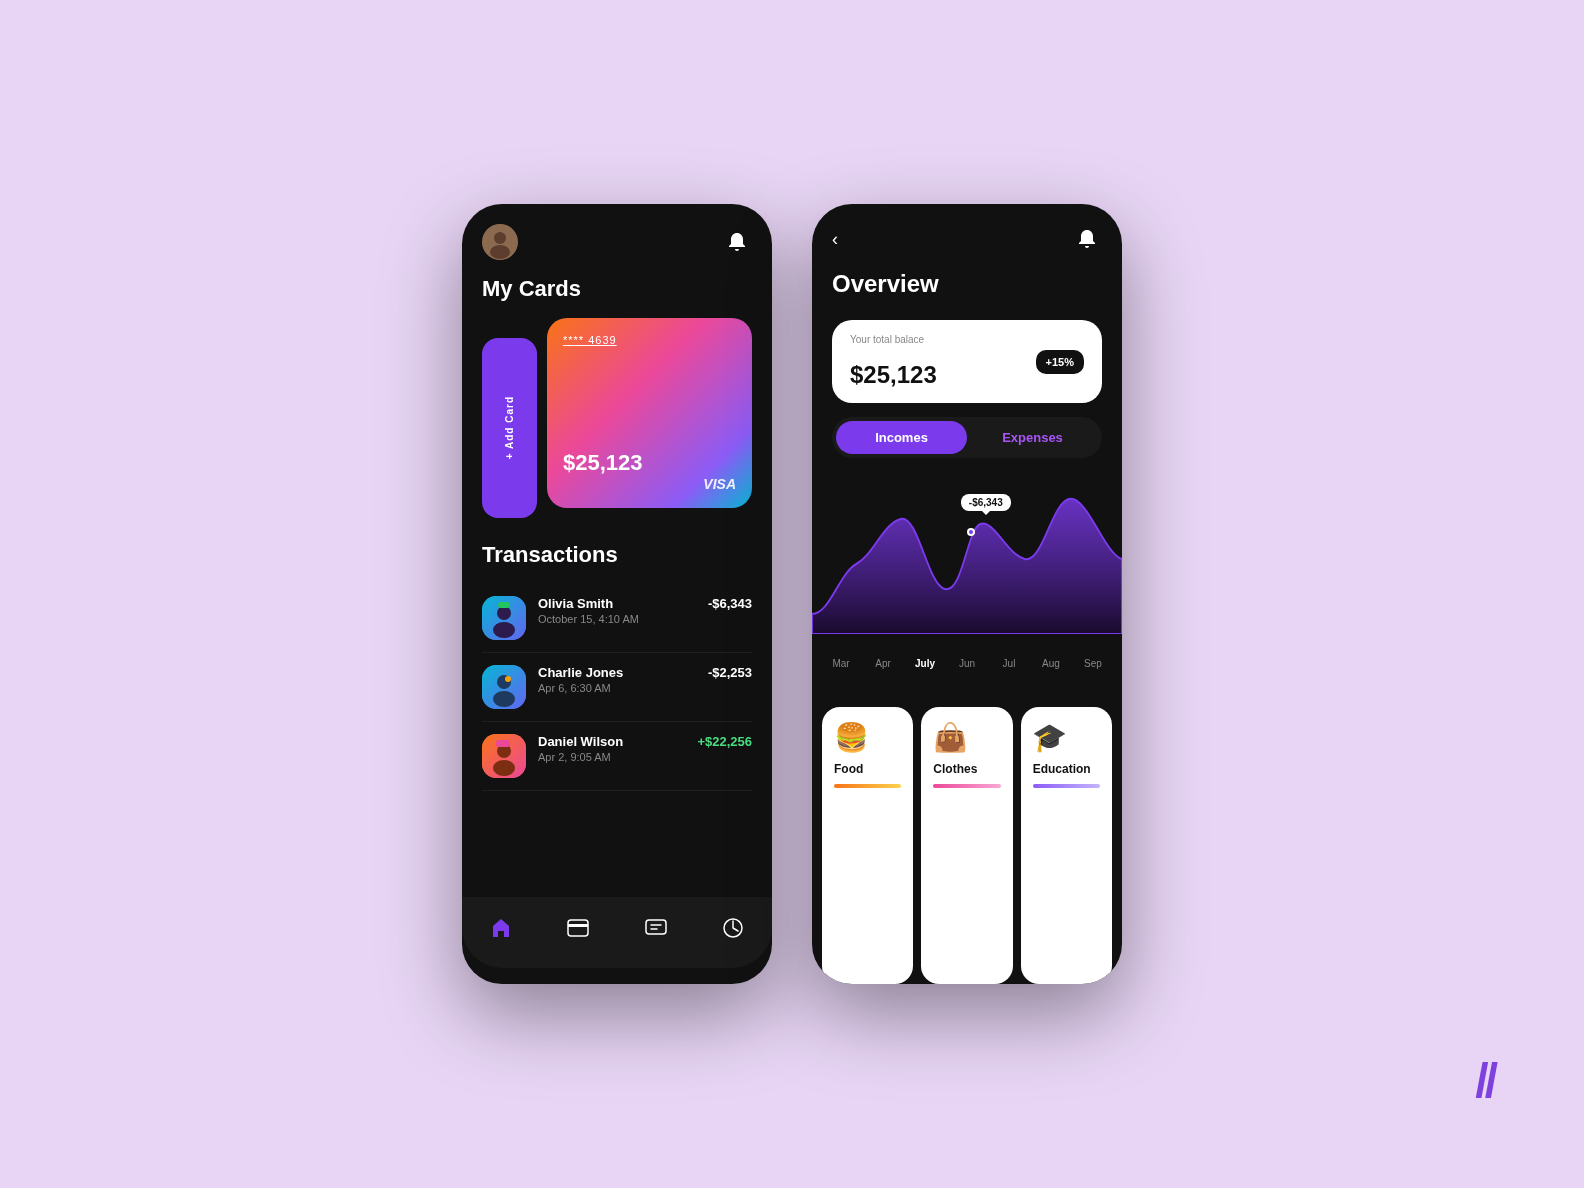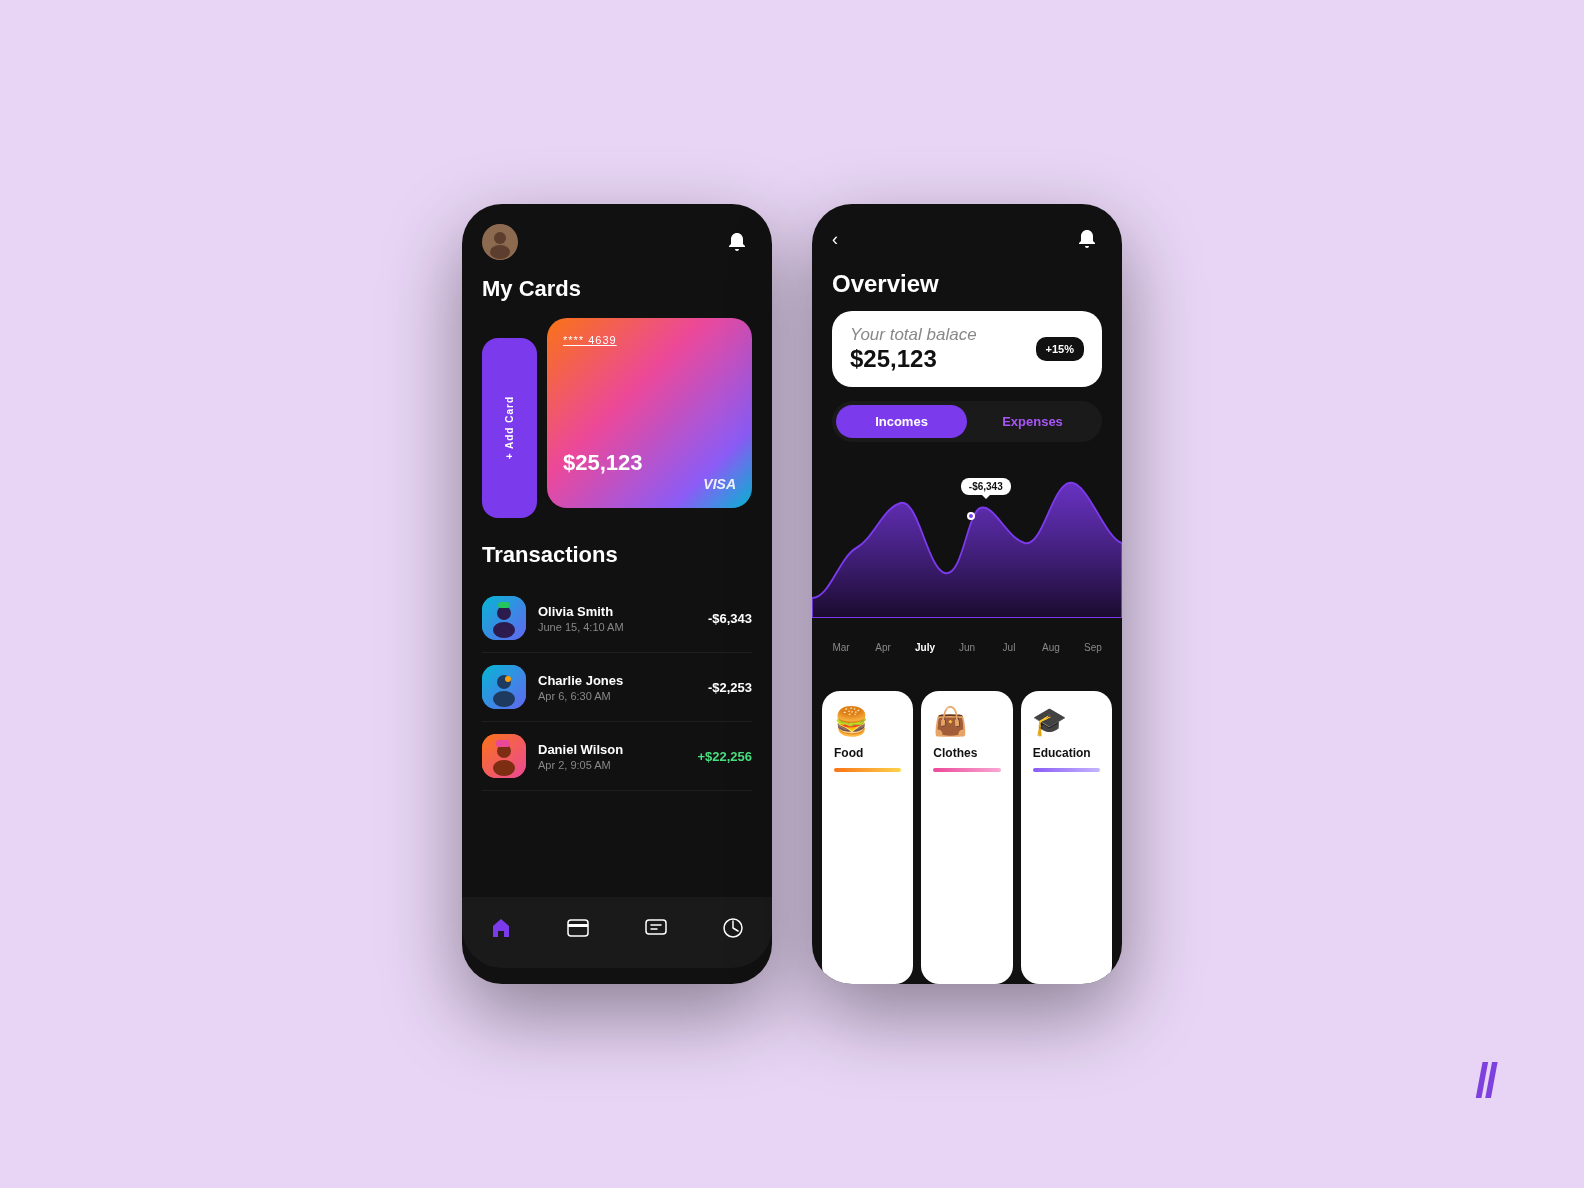--- a/index.html
+++ b/index.html
@@ -158,21 +158,21 @@
       text-align: right;
     }
 
     
     .transactions-section {
       flex: 1;
     }
 
     .transaction-item {
       display: flex;
-      align-items: center;
+      align-items: flex-start;
       padding: 12px 0;
       border-bottom: 1px solid rgba(255,255,255,0.06);
     }
 
     .transaction-avatar {
       width: 44px;
       height: 44px;
       border-radius: 14px;
       margin-right: 12px;
       display: flex;
@@ -257,39 +257,38 @@
     .back-btn {
       color: #fff;
       font-size: 18px;
       cursor: pointer;
     }
 
     .overview-title {
       color: #fff;
       font-size: 24px;
       font-weight: 700;
-      margin-bottom: 13px;
+      margin-bottom: 22px;
     }
 
     
     .balance-card {
       background: #fff;
       border-radius: 20px;
       padding: 14px 18px;
       display: flex;
       justify-content: space-between;
       align-items: center;
       margin-bottom: 14px;
     }
 
     .balance-label {
       color: #888;
-      font-size: 17px;
-      margin-bottom: 0;
-      font-style: italic;
+      font-size: 10px;
+      margin-bottom: 16px;
     }
 
     .balance-amount {
       color: #111;
       font-size: 24px;
       font-weight: 700;
     }
 
     .badge-positive {
       background: #111;
@@ -511,21 +510,21 @@
                     <stop offset="100%" stop-color="#6366f1"></stop>
                   </linearGradient>
                 </defs>
               <circle cx="22" cy="17" r="7" fill="#2d1b4e"></circle>
               <ellipse cx="22" cy="34" rx="11" ry="8" fill="#2d1b4e"></ellipse>
               <rect x="16" y="6" width="12" height="6" rx="3" fill="#22c55e"></rect>
             </svg>
           </div>
           <div class="transaction-info">
             <div class="transaction-name">Olivia Smith</div>
-            <div class="transaction-date">June 15, 4:10 AM</div>
+            <div class="transaction-date">October 15, 4:10 AM</div>
           </div>
           <div class="transaction-amount amount-negative">-$6,343</div>
         </div>
 
         <div class="transaction-item">
           <div class="transaction-avatar avatar-2">
             <svg width="44" height="44" viewBox="0 0 44 44">
               <rect width="44" height="44" rx="14" fill="url(#g2)"></rect>
               <defs>
                   <linearGradient id="g2" x1="0" y1="0" x2="1" y2="1">

